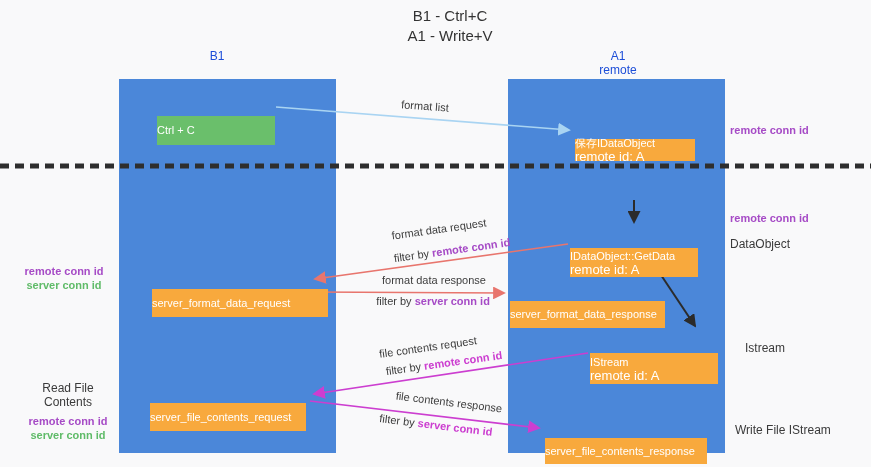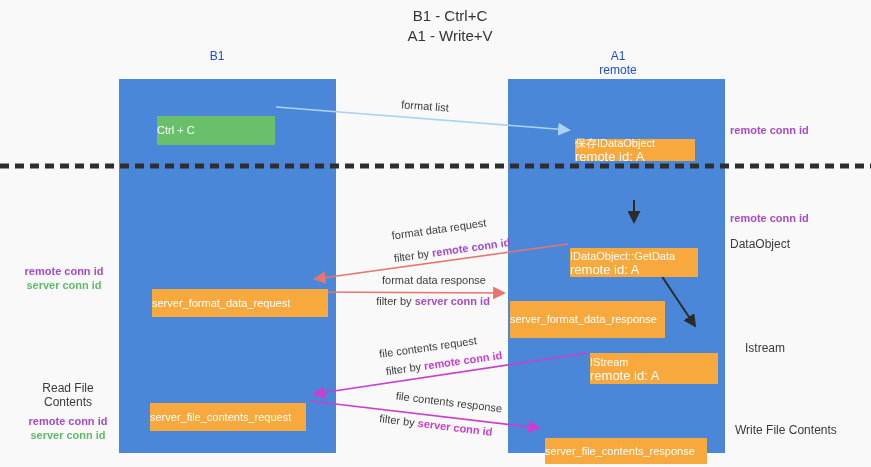--- a/index.html
+++ b/index.html
@@ -124,21 +124,21 @@
 
   <div class="box orange" style="left:570px;top:227px;width:128px;height:29px;">
     <div>IDataObject::GetData</div>
     <div class="l2">remote id: A</div>
   </div>
 
   <div class="box orange" style="left:152px;top:268px;width:176px;height:28px;">
     <div>server_format_data_request</div>
   </div>
 
-  <div class="box orange" style="left:510px;top:280px;width:155px;height:37px;">
+  <div class="box orange" style="left:510px;top:280px;width:155px;height:27px;">
     <div>server_format_data_response</div>
   </div>
 
   <div class="box orange" style="left:590px;top:332px;width:128px;height:31px;">
     <div>IStream</div>
     <div class="l2">remote id: A</div>
   </div>
 
   <div class="box orange" style="left:150px;top:382px;width:156px;height:28px;">
     <div>server_file_contents_request</div>
@@ -167,21 +167,21 @@
 
   <div class="edge-label rot-dn" style="left:449px;top:402px;">file contents response</div>
   <div class="edge-label rot-dn" style="left:436px;top:425px;">
     <span>filter by </span><span class="key magenta">server conn id</span>
   </div>
 
   <div class="side-label purple" style="left:730px;top:124px;">remote conn id</div>
   <div class="side-label purple" style="left:730px;top:212px;">remote conn id</div>
   <div class="side-label dark" style="left:730px;top:237px;">DataObject</div>
   <div class="side-label dark" style="left:745px;top:341px;">Istream</div>
-  <div class="side-label dark" style="left:735px;top:423px;">Write File Contents</div>
+  <div class="side-label dark" style="left:735px;top:423px;">Write File IStream</div>
 
   <div class="label-stack" style="left:18px;top:264px;width:92px;">
     <div class="purple" style="font-weight:bold;font-size:11px;">remote conn id</div>
     <div class="greenlbl" style="font-weight:bold;font-size:11px;">server conn id</div>
   </div>
 
   <div class="label-stack" style="left:18px;top:381px;width:100px;">
     <div class="dark">Read File Contents</div>
     <div class="purple" style="font-weight:bold;font-size:11px;margin-top:5px;">remote conn id</div>
     <div class="greenlbl" style="font-weight:bold;font-size:11px;">server conn id</div>

